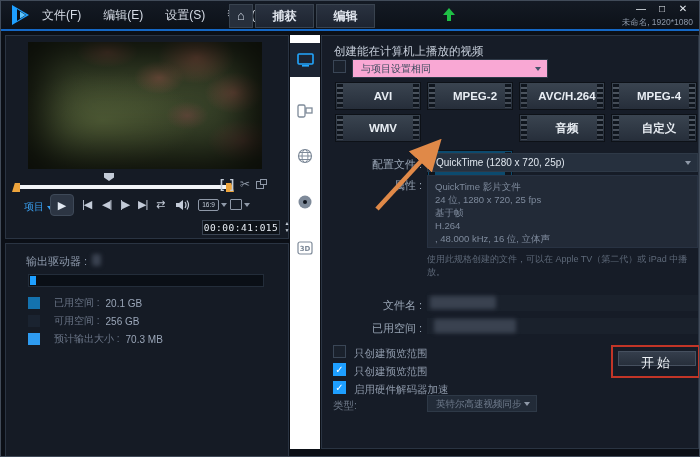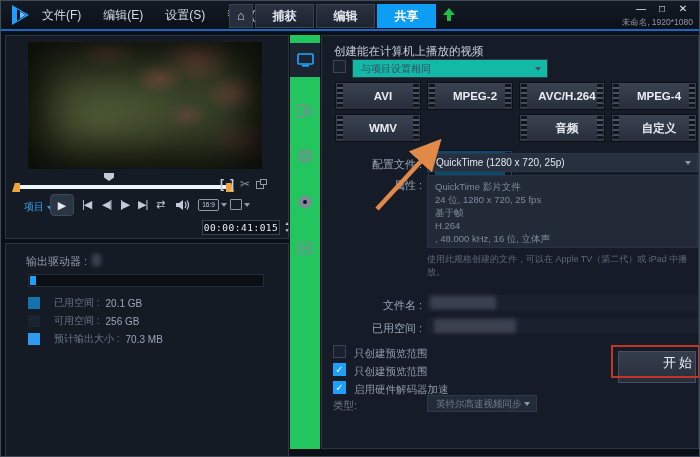--- a/index.html
+++ b/index.html
@@ -85,56 +85,56 @@
   .drive-redact { left:86px; top:10px; width:9px; height:12px; }
   .drive-bar { position:absolute; left:22px; top:30px; width:236px; height:13px; background:#0a0f16;
     border:1px solid #232d3a; }
   .drive-bar .fill { position:absolute; left:1px; top:1px; width:6px; height:9px; background:#1e9fff; }
   .legend-row { position:absolute; left:22px; display:flex; align-items:center; font-size:10px; }
   .legend-swatch { width:12px; height:12px; margin-right:14px; }
   .legend-label { color:#6b7688; margin-right:6px; }
   .legend-value { color:#9aa6b8; }
 
   
-  .share-nav { position:absolute; left:289px; top:34px; width:30px; height:414px; background:#22c55e; }
+  .share-nav { position:absolute; left:289px; top:34px; width:30px; height:414px; background:#ffffff; }
   .share-nav .item { position:absolute; left:0; width:30px; height:30px;
     display:flex; align-items:center; justify-content:center; }
   .share-nav .item.active { background:#1c2432; height:34px; }
 
   
   .share-panel { left:320px; top:34px; width:378px; height:414px; background:#161c27; }
   .sp-heading { position:absolute; left:12px; top:8px; color:#c4ccd8; font-size:11.5px; }
   .checkbox { position:absolute; width:13px; height:13px; background:#1a212c; border:1px solid #3a4656;
     color:#fff; font-size:10px; text-align:center; line-height:12px; }
   .checkbox.checked { background:#1e9fff; border-color:#1e9fff; }
   .checkbox.checked::after { content:"✓"; }
   .dd { position:absolute; background:#222b38; border:1px solid #2e3947; color:#dfe6ee;
     font-size:10px; line-height:17px; padding:0 8px; }
   .dd .caret.abs { right:6px; top:7px; }
-  .dd.disabled { color:#3d4a5e; background:#14b8a6; }
+  .dd.disabled { color:#3d4a5e; background:#f9a8d4; }
   .same-dd { left:30px; top:23px; width:196px; height:19px; }
   .fmt-btn { position:absolute; width:86px; height:28px; background:linear-gradient(#3a4450,#262e3a);
     border:1px solid #0d1117; color:#e8edf3; font-size:11.5px; font-weight:bold;
     display:flex; align-items:center; justify-content:center;padding-left:10px; }
   .fmt-btn::before,.fmt-btn::after { content:""; position:absolute; top:1px; bottom:1px; width:6px;
     background:repeating-linear-gradient(#0f151d 0 3px, rgba(255,255,255,.12) 3px 5px); }
   .fmt-btn::before { left:1px; } .fmt-btn::after { right:1px; }
   .fmt-btn.active { background:#0c4a6e; color:#fff;margin-top:36px; }
   .sp-label { position:absolute; left:0; width:100px; text-align:right; color:#98a4b4; font-size:11px; }
   .profile-dd { left:105px; top:117px; width:271px; height:19px; background:#26303e; }
   .props-box { position:absolute; left:105px; top:139px; width:271px; height:73px; background:#222a37;
     border:1px solid #283242; color:#7e8a9c; font-size:9.5px; line-height:13px; padding:4px 7px; }
   .sp-note { position:absolute; left:105px; top:217px; width:268px; color:#5d6878; font-size:9px; }
   .field-strip { position:absolute; left:105px; width:271px; height:16px; background:#1a212c; }
   .cb-label { position:absolute; color:#8e99aa; font-size:10.5px; }
   .type-label { position:absolute; left:11px; top:363px; color:#6c7787; font-size:10.5px; }
   .type-dd { left:105px; top:359px; width:110px; height:17px; color:#6f7b8c; font-size:9.5px; line-height:15px; }
-  .start-btn { position:absolute; left:296px; top:315px; width:78px; height:32px;
+  .start-btn { position:absolute; left:296px; top:315px; width:78px; height:15px;
     background:linear-gradient(#353e4c,#272f3b); border:1px solid #46505f; color:#eef2f7;
-    font-size:13px; letter-spacing:3px; text-align:right; line-height:22px; }
+    font-size:13px; letter-spacing:3px; text-align:center; line-height:22px; }
 
   
   .annot-rect { position:absolute; left:610px; top:344px; width:89px; height:33px;
     border:2px solid #c23527; pointer-events:none; }
   .annot-svg { position:absolute; left:0; top:0; width:700px; height:457px; pointer-events:none; }
 </style>
 </head>
 <body>
 
 <div class="window">
@@ -148,21 +148,20 @@
     <div class="menubar">
       <span class="menu-item">文件(F)</span>
       <span class="menu-item">编辑(E)</span>
       <span class="menu-item">设置(S)</span>
       <span class="menu-item">帮助(H)</span>
     </div>
     <div class="home-btn">⌂</div>
     <div class="tabs">
       <div class="tab">捕获</div>
       <div class="tab">编辑</div>
-      <div class="tab active">共享</div>
     </div>
     <div class="up-arrow">
       <span class="head"></span>
         <span class="stem"></span>
     </div>
     <div class="win-controls">
       <span class="win-btn">—</span>
       <span class="win-btn">□</span>
       <span class="win-btn">✕</span>
     </div>

